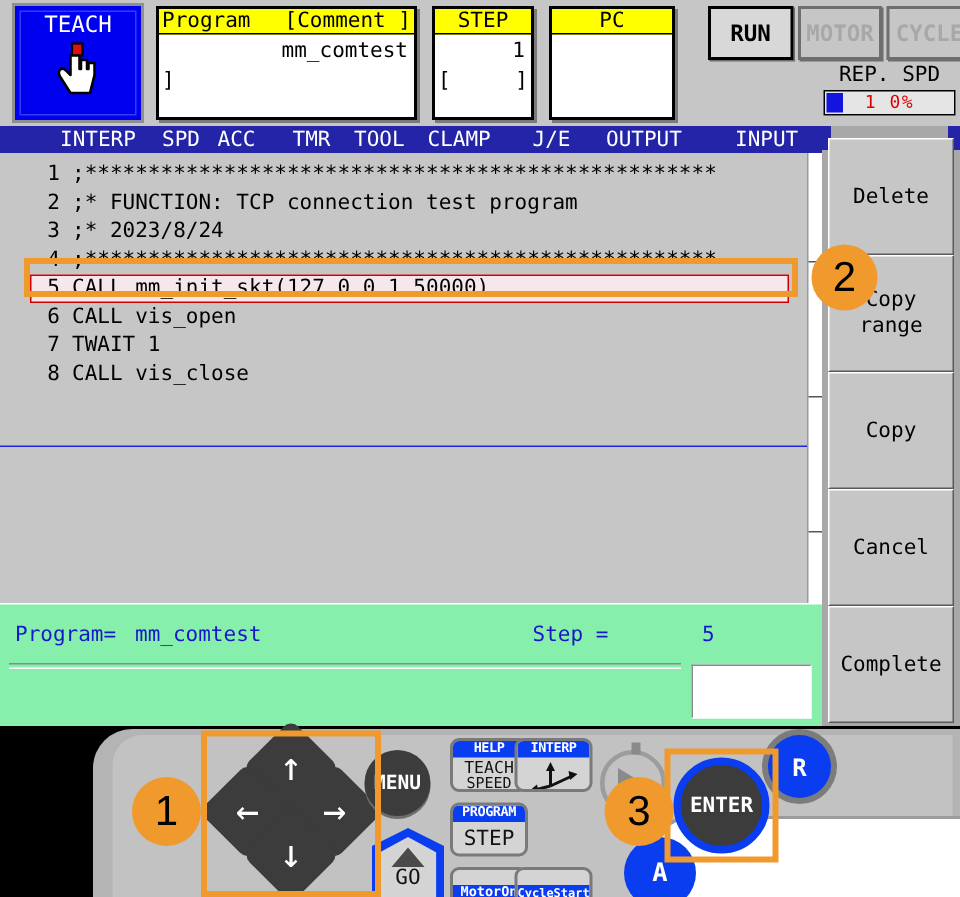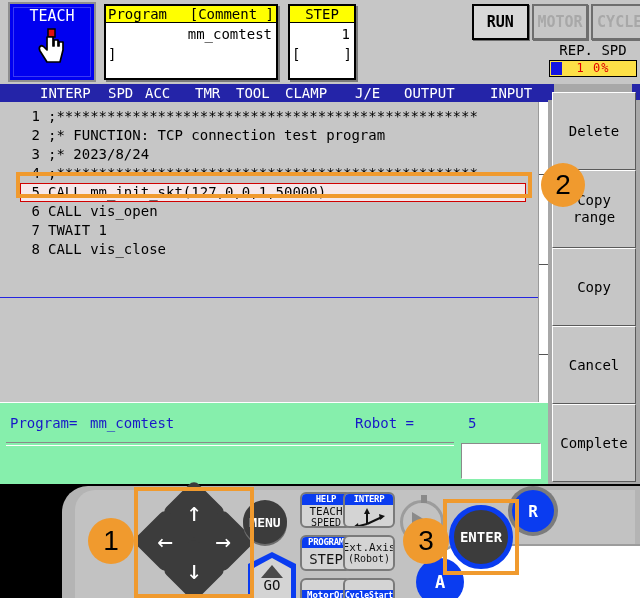--- a/index.html
+++ b/index.html
@@ -37,21 +37,21 @@
   #pc-panel{left:366px;top:4px;width:84px;height:76px;}
 
   .statbtns{position:absolute;left:460px;top:4px;width:176px;height:36px;display:flex;gap:3px;padding-left:12px;}
   .statbtn{flex:1;background:#d8d8d8;border:2px solid #000;box-sizing:border-box;
            display:flex;align-items:center;justify-content:center;
            font-size:15px;font-weight:bold;color:#000;box-shadow:1px 1px 0 #6e6e6e;}
   .statbtn.off{color:#a8a8a8;background:#c6c6c6;border-color:#6e6e6e;}
 
   .repspd-label{position:absolute;left:548px;top:42px;width:90px;text-align:center;
                 font-size:14px;color:#000;}
-  .repspd-bar{position:absolute;left:549px;top:60px;width:88px;height:17px;background:#fde047;
+  .repspd-bar{position:absolute;left:549px;top:60px;width:88px;height:17px;background:#e5e5e5;
               border:1px solid #000;box-sizing:border-box;padding-left:20px;}
   .repspd-fill{position:absolute;left:1px;top:1px;width:11px;bottom:1px;background:#1414e0;}
   .repspd-val{position:absolute;left:0;right:0;top:0;bottom:0;text-align:center;
               font-size:12px;line-height:15px;color:#e00000;letter-spacing:1px;}
 
   
   .menubar{position:absolute;left:0;top:84px;width:548px;height:18px;background:#2424a8;
            color:#fff;font-size:14px;line-height:18px;white-space:nowrap;overflow:hidden;}
   .menubar span{position:absolute;top:0;}
 
@@ -194,20 +194,27 @@
       <div class="title">
         <span style="width:100%;text-align:center">STEP</span>
       </div>
       <div class="body">1</div>
       <div class="foot">
         <span>[</span>
         <span>]</span>
       </div>
     </div>
 
+    <div class="panel" id="pc-panel">
+      <div class="title">
+        <span style="width:100%;text-align:center">PC</span>
+      </div>
+      <div class="body"></div>
+      <div class="foot"></div>
+    </div>
 
     <div class="statbtns">
       <div class="statbtn">RUN</div>
       <div class="statbtn off">MOTOR</div>
       <div class="statbtn off">CYCLE</div>
     </div>
 
     <div class="repspd-label">REP. SPD</div>
     <div class="repspd-bar">
       <div class="repspd-fill"></div>
@@ -272,21 +279,21 @@
 
   <div class="codeframe-r">
     <div class="seg" style="top:72px"></div>
     <div class="seg" style="top:162px"></div>
     <div class="seg" style="top:252px"></div>
   </div>
 
   <div class="statusarea">
     <div class="st-prog-lbl">Program=</div>
     <div class="st-prog-val">mm_comtest</div>
-    <div class="st-step-lbl">Robot =</div>
+    <div class="st-step-lbl">Step =</div>
     <div class="st-step-val">5</div>
     <div class="st-rule"></div>
     <div class="st-input"></div>
   </div>
 
   <div class="softcol">
     <div class="blue-tl"></div>
     <div class="blue-tr"></div>
 
     <div class="softkey" style="top:8px;height:78px">Delete</div>
@@ -351,24 +358,20 @@
         </g>
       </svg>
     </div>
   </div>
 
   <div class="sqbtn" style="left:300px;top:535px">
     <div class="cap">PROGRAM</div>
     <div class="lbl" style="font-size:14px;line-height:18px;margin-top:2px">STEP</div>
   </div>
 
-  <div class="sqbtn" style="left:343px;top:535px">
-    <div class="lbl" style="margin-top:5px">Ext.Axis</div>
-    <div class="lbl2">(Robot)</div>
-  </div>
 
   <div class="cutoff" style="left:300px;top:578px">
     <div style="height:10px"></div>
     <div class="cap">MotorOn</div>
   </div>
   <div class="cutoff" style="left:343px;top:578px">
     <div style="height:10px"></div>
     <div class="cap" style="font-size:8px">CycleStart</div>
   </div>
 

